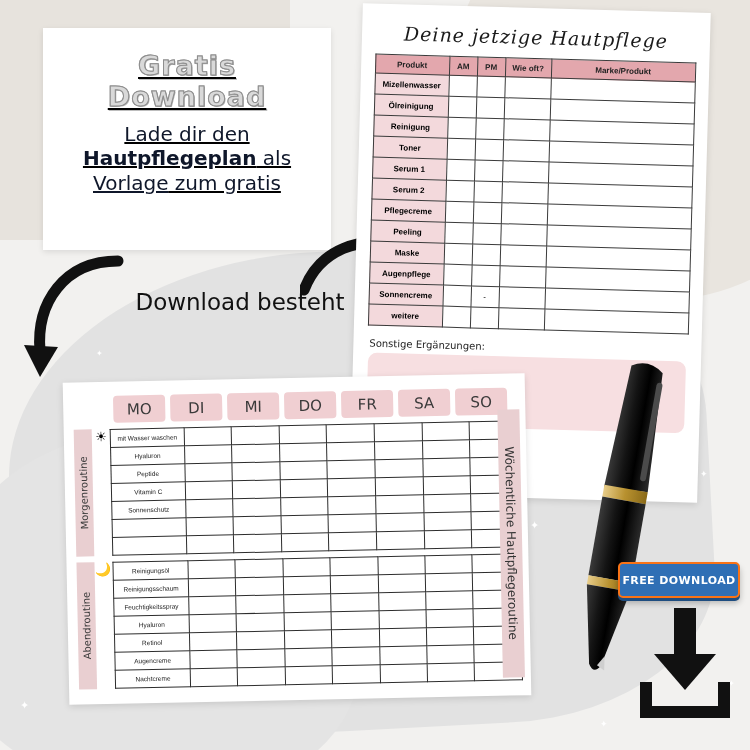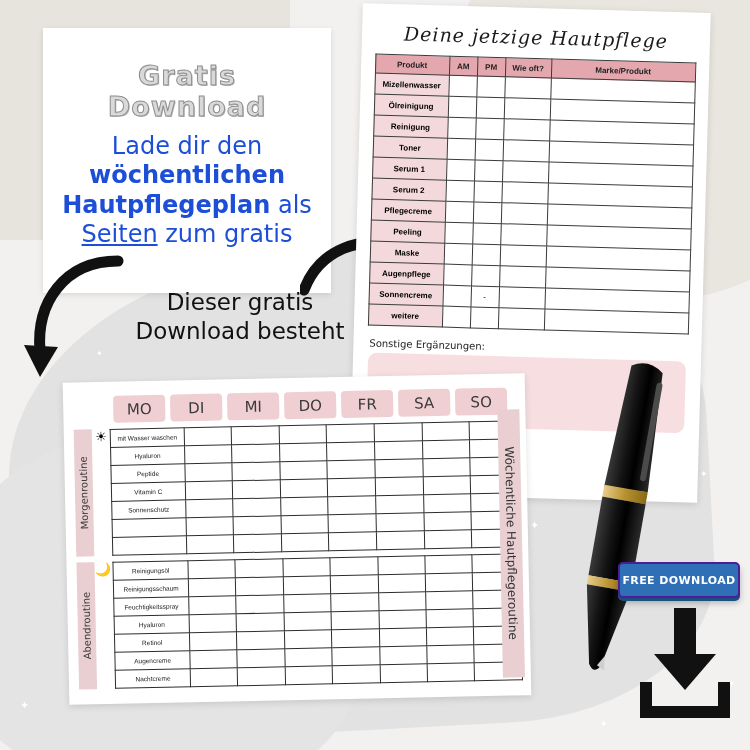--- a/index.html
+++ b/index.html
@@ -54,41 +54,42 @@
     position: absolute;
     color: #ffffff;
     font-size: 11px;
     line-height: 1;
     user-select: none;
   }
   
   .text-card {
     position: absolute;
     left: 43px; top: 28px;
-    width: 288px; height: 265px;
+    width: 288px; height: 222px;
     background: #ffffff;
     box-shadow: 0 2px 6px rgba(0,0,0,0.10);
     box-sizing: border-box;
-    padding: 26px 12px 0 12px;
+    padding: 16px 12px 0 12px;
     text-align: center;
+    text-decoration: underline;
   }
   .gratis-head {
     font-family: "DejaVu Sans", sans-serif;
     font-size: 27px;
     font-weight: bold;
     letter-spacing: 1px;
     color: #d9d9d9;
     -webkit-text-stroke: 1px #8e8e8e;
     text-shadow: 1px 1px 0 #bdbdbd;
     margin: 6px 0 10px 0;
   }
   .card-body {
-    font-size: 24px;
+    font-size: 20px;
     line-height: 1.22;
-    color: #1d4ed8;
+    color: #0f172a;
     font-family: "DejaVu Sans", sans-serif;
   }
   .card-body .b { font-weight: bold; }
   .card-body .u { text-decoration: underline; }
   
   .dieser-text {
     position: absolute;
     left: 110px; top: 288px;
     width: 260px;
     text-align: center;
@@ -257,21 +258,21 @@
     width: 120px; height: 330px;
     transform: rotate(0deg);
     pointer-events: none;
   }
   
   .fd-badge {
     position: absolute;
     left: 618px; top: 562px;
     width: 118px; height: 32px;
     background: #2f6fb5;
-    border: 2px solid #4c1d95;
+    border: 2px solid #f97316;
     border-radius: 5px;
     box-shadow: 0 3px 0 #1e4d80, 0 5px 6px rgba(0,0,0,0.25);
     display: flex;
     align-items: center;
     justify-content: center;
     color: #ffffff;
     font-size: 11px;
     font-weight: bold;
     letter-spacing: 0.4px;
     font-family: "DejaVu Sans", sans-serif;
@@ -302,28 +303,26 @@
   <span class="sparkle" style="left:530px; top:520px;">✦</span>
   <span class="sparkle" style="left:700px; top:470px; font-size:9px;">✦</span>
   <span class="sparkle" style="left:600px; top:720px; font-size:9px;">✦</span>
   <span class="sparkle" style="left:20px; top:700px;">✦</span>
   <span class="sparkle" style="left:728px; top:680px; font-size:8px;">✦</span>
 
   <div class="text-card">
     <div class="gratis-head">Gratis Download</div>
     <div class="card-body">
       <div>Lade dir den</div>
-      <div class="b">wöchentlichen</div>
       <div><span class="b">Hautpflegeplan</span><span> als</span></div>
-      <div><span class="u">Seiten</span><span> zum gratis</span></div>
+      <div><span class="u">Vorlage</span><span> zum gratis</span></div>
     </div>
   </div>
 
   <div class="dieser-text">
-    <div>Dieser gratis</div>
     <div>Download besteht</div>
   </div>
 
   <svg class="arrow-right" viewBox="0 0 110 70">
     <path d="M4 60 C 20 18, 62 6, 96 16" stroke="#111" stroke-width="11" fill="none" stroke-linecap="round"></path>
     <polygon points="104,18 74,4 82,34" fill="#111"></polygon>
   </svg>
   <svg class="arrow-left" viewBox="0 0 110 130">
     <path d="M100 6 C 46 6, 18 48, 22 96" stroke="#111" stroke-width="11" fill="none" stroke-linecap="round"></path>
     <polygon points="22,122 6,90 40,92" fill="#111"></polygon>

